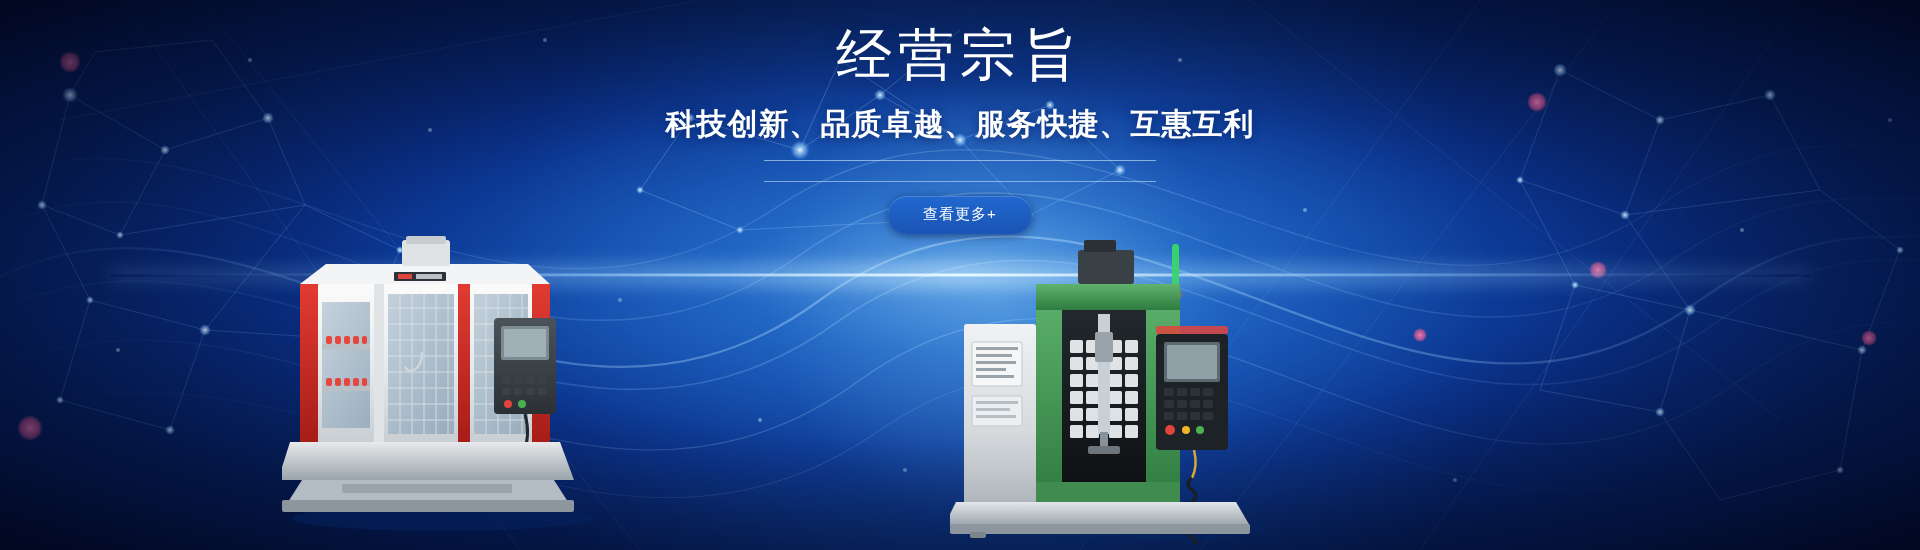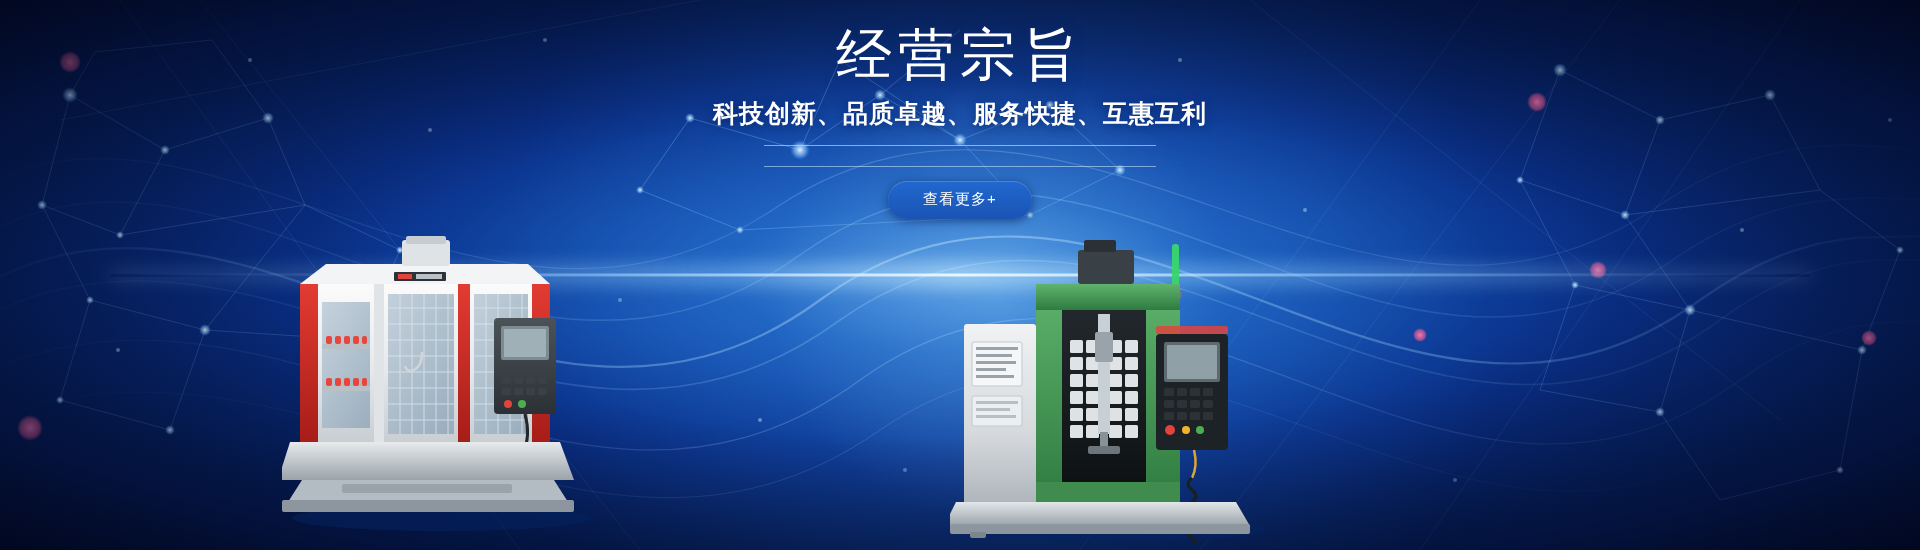--- a/index.html
+++ b/index.html
@@ -45,22 +45,22 @@
     position:absolute; left:0; top:0; width:1920px; height:460px;
     display:flex; flex-direction:column; align-items:center;
     padding-top:26px; z-index:40;
   }
   .title{
     font-size:56px; line-height:1.05; color:#ffffff; font-weight:400;
     letter-spacing:6px; text-shadow:0 2px 14px rgba(10,40,110,.75);
     margin-bottom:12px;
   }
   .subtitle{
-    font-size:25px; color:#ffffff; font-weight:700; letter-spacing:1px;
-    text-shadow:0 2px 10px rgba(8,35,100,.8); margin-bottom:8px;
+    font-size:30px; color:#ffffff; font-weight:700; letter-spacing:1px;
+    text-shadow:0 2px 10px rgba(8,35,100,.8); margin-bottom:8px;margin-top:7px;
   }
   .rule{
     width:392px; height:1px; background:rgba(210,235,255,.60); margin:7px 0 9px 0;
   }
   .tagline{
     font-size:25px; color:#ffffff; font-weight:700; letter-spacing:1px;
     text-shadow:0 2px 10px rgba(8,35,100,.8);
   }
   .rule2{
     width:392px; height:1px; background:rgba(210,235,255,.55); margin:11px 0 14px 0;

